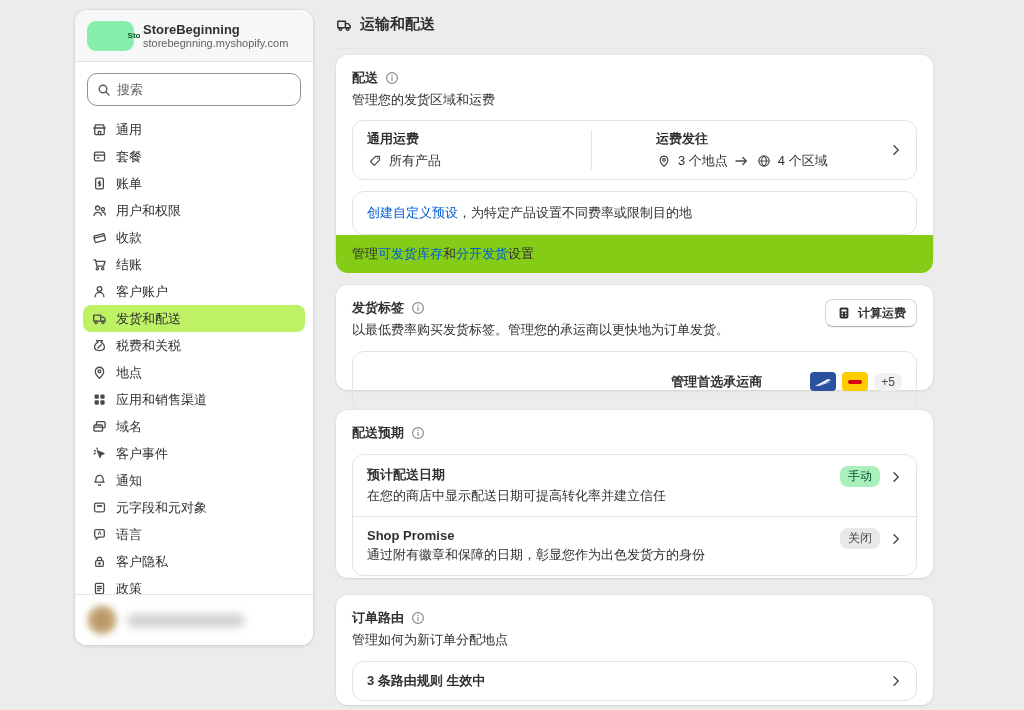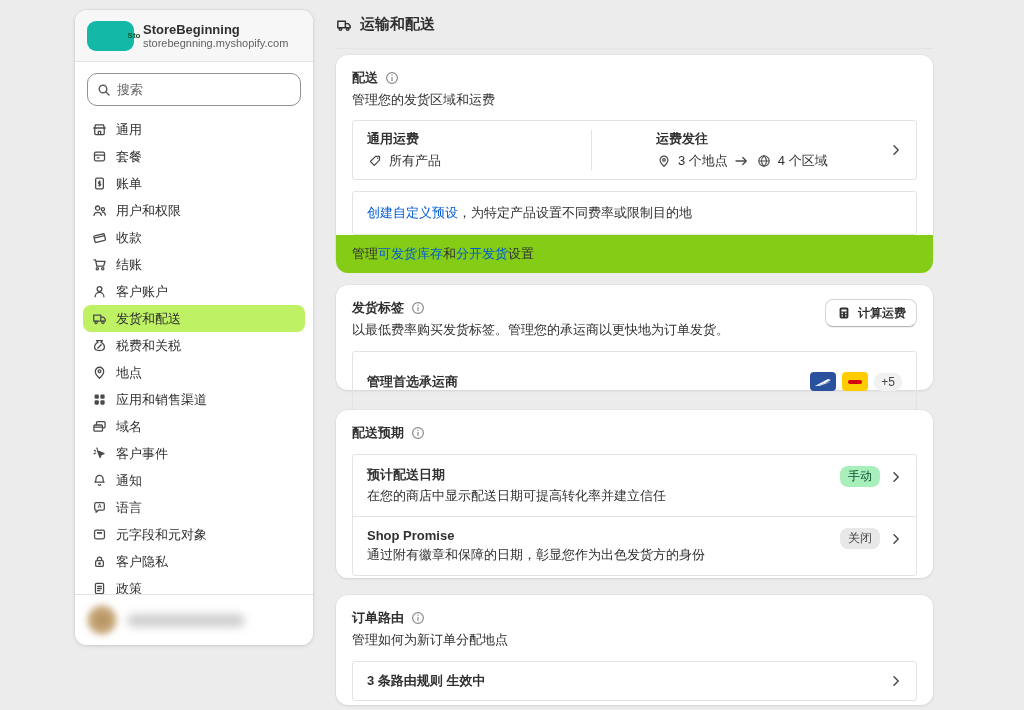--- a/index.html
+++ b/index.html
@@ -5,21 +5,21 @@
   * { margin:0; padding:0; box-sizing:border-box; }
   html,body { width:1024px; height:710px; }
   body { font-family:"Liberation Sans","DejaVu Sans",sans-serif; background:#ececec; color:#303030; overflow:hidden; }
   .stage { position:relative; width:1024px; height:710px; }
 
   
   .sidebar { position:absolute; left:75px; top:10px; width:238px; height:635px; background:#fff;
              border-radius:12px; box-shadow:0 1px 4px rgba(0,0,0,.12), 0 0 0 1px rgba(0,0,0,.03); }
   .store-head { display:flex; align-items:center; gap:9px; height:52px; padding:0 12px;
                 background:#f7f7f7; border-bottom:1px solid #e3e3e3; border-radius:12px 12px 0 0; }
-  .store-avatar { width:16px; height:30px; border-radius:9px; background:#14b8a6; color:#14532d;
+  .store-avatar { width:16px; height:30px; border-radius:9px; background:#86efac; color:#14532d;
                   font-size:8px; font-weight:bold; display:flex; align-items:center; justify-content:center;padding-left:47px; }
   .store-name { font-size:13px; font-weight:bold; line-height:15px; }
   .store-domain { font-size:11px; color:#616161; line-height:13px; }
   .search-wrap { padding:11px 12px 7px; }
   .search-box { display:flex; align-items:center; gap:6px; height:33px; border:1px solid #919191;
                 border-radius:10px; background:#fff; padding:0 9px; }
   .search-box input { border:0; outline:0; flex:1; font-size:13px; color:#303030; background:transparent;
                       font-family:inherit; }
   .search-box input::placeholder { color:#616161; }
   .nav { padding:3px 8px 0; }
@@ -36,41 +36,41 @@
   
   .main-title { position:absolute; left:336px; top:15px; display:flex; align-items:center; gap:8px;
                 font-size:15px; font-weight:bold; color:#303030; }
   .main-divider { position:absolute; left:336px; top:48px; width:597px; height:1px; background:#e4e4e4; }
 
   .card { position:absolute; left:336px; width:597px; background:#fff; border-radius:12px;
           box-shadow:0 1px 3px rgba(0,0,0,.09), 0 0 0 1px rgba(0,0,0,.02); display:flex; flex-direction:column; }
   .card-pad { padding:14px 16px 0; }
   .card-title-row { display:flex; align-items:center; gap:6px; font-size:13px; font-weight:bold; }
   .card-sub { font-size:13px; color:#303030; margin-top:4px; }
-  .inner-box { border:1px solid #e3e3e3; border-radius:3px;gap:48px; }
+  .inner-box { border:1px solid #e3e3e3; border-radius:12px;gap:48px; }
   .link { color:#005bd3; font-weight:500; cursor:pointer; }
   .chev { color:#4a4a4a; flex:none; display:flex; }
 
   
   .rates-box { margin-top:11px; display:flex; align-items:center; padding:9px 14px; }
   .rates-col { display:flex; flex-direction:column; gap:4px; }
   .rates-col .hd { font-size:13px; font-weight:bold; }
   .rates-col .val { font-size:13px; display:flex; align-items:center; gap:6px; color:#303030; }
   .v-div { width:1px; align-self:stretch; background:#e3e3e3; margin:0 16px; }
   .preset-box { margin-top:11px; padding:12px 14px; font-size:13px; }
   .card-footer { margin-top:auto; background:#84cc16; border-radius:0 0 12px 12px; padding:10px 16px;
                  font-size:13px; }
 
   
   .labels-head { display:flex; align-items:flex-start; justify-content:space-between; }
   .btn-secondary { display:flex; align-items:center; gap:6px; height:28px; padding:0 10px; background:#fff;
                    border:1px solid #d6d6d6; border-bottom-color:#b5b5b5; border-radius:8px; font-size:12px;
                    font-weight:600; color:#303030; cursor:pointer; box-shadow:0 1px 0 rgba(0,0,0,.05); }
   .carrier-row { margin:12px 0 13px; padding:20px 14px; display:flex; align-items:center;
-                 justify-content:space-between; min-height:40px; cursor:pointer; }
+                 justify-content:flex-end; min-height:40px; cursor:pointer; }
   .carrier-row .lbl { font-size:13px; font-weight:600; }
   .carrier-logos { display:flex; align-items:center; gap:6px; }
   .logo-chip { width:26px; height:19px; border-radius:4px; display:flex; align-items:center; justify-content:center; }
   .usps { background:#29519e; }
   .dhl { background:#ffcc00; }
   .dhl-bar { width:14px; height:4px; border-radius:2px; background:#d40511; }
   .more-pill { background:#f1f1f1; border-radius:8px; font-size:12px; color:#474747; padding:2px 7px; }
 
   
   .expect-box { margin:12px 0 14px; }
@@ -246,34 +246,34 @@
             <svg width="15" height="15" viewBox="0 0 14 14" fill="none" stroke="#4a4a4a" stroke-width="1.2" stroke-linecap="round" stroke-linejoin="round">
               <path d="M7 2.2a3.3 3.3 0 0 1 3.3 3.3c0 2.4 1 3.1 1 3.1H2.7s1-.7 1-3.1A3.3 3.3 0 0 1 7 2.2z"></path>
               <path d="M6 10.9a1.1 1.1 0 0 0 2 0"></path>
             </svg>
           </span>
         <span>通知</span>
       </div>
       <div class="nav-item">
         <span class="ic">
             <svg width="15" height="15" viewBox="0 0 14 14" fill="none" stroke="#4a4a4a" stroke-width="1.2" stroke-linejoin="round">
+              <rect x="2.4" y="3" width="9.2" height="8" rx="1.4"></rect>
+              <path d="M4.6 5.5h4.8" stroke-width="1.6"></path>
+            </svg>
+          </span>
+        <span>元字段和元对象</span>
+      </div>
+      <div class="nav-item">
+        <span class="ic">
+            <svg width="15" height="15" viewBox="0 0 14 14" fill="none" stroke="#4a4a4a" stroke-width="1.2" stroke-linejoin="round">
               <path d="M2.5 3.9A1.4 1.4 0 0 1 3.9 2.5h6.2a1.4 1.4 0 0 1 1.4 1.4v4.2A1.4 1.4 0 0 1 10.1 9.5H6l-2.2 2V9.5h-.1a1.4 1.4 0 0 1-1.2-1.4z"></path>
               <text x="7" y="7.6" font-size="5.4" text-anchor="middle" fill="#4a4a4a" stroke="none" font-family="Liberation Sans, sans-serif" font-weight="bold">A</text>
             </svg>
           </span>
         <span>语言</span>
-      </div>
-      <div class="nav-item">
-        <span class="ic">
-            <svg width="15" height="15" viewBox="0 0 14 14" fill="none" stroke="#4a4a4a" stroke-width="1.2" stroke-linejoin="round">
-              <rect x="2.4" y="3" width="9.2" height="8" rx="1.4"></rect>
-              <path d="M4.6 5.5h4.8" stroke-width="1.6"></path>
-            </svg>
-          </span>
-        <span>元字段和元对象</span>
       </div>
       <div class="nav-item">
         <span class="ic">
             <svg width="15" height="15" viewBox="0 0 14 14" fill="none" stroke="#4a4a4a" stroke-width="1.2" stroke-linejoin="round">
               <rect x="3.4" y="6.2" width="7.2" height="5.4" rx="1.2"></rect>
               <path d="M5 6.2V4.9a2 2 0 0 1 4 0v1.3"></path>
               <circle cx="7" cy="8.9" r=".7" fill="#4a4a4a"></circle>
             </svg>
           </span>
         <span>客户隐私</span>

